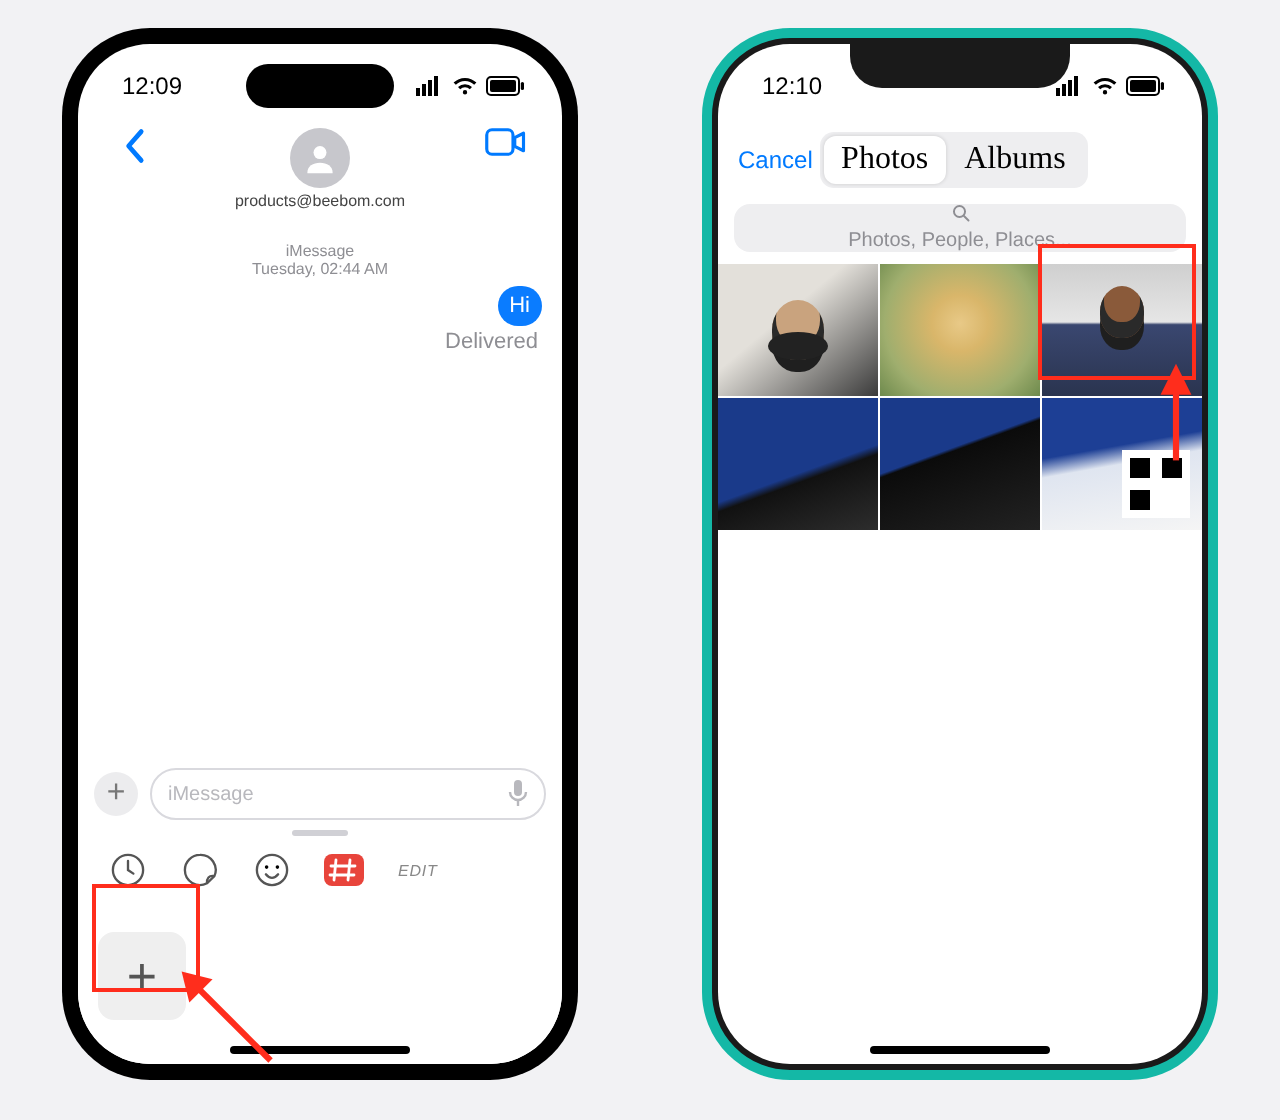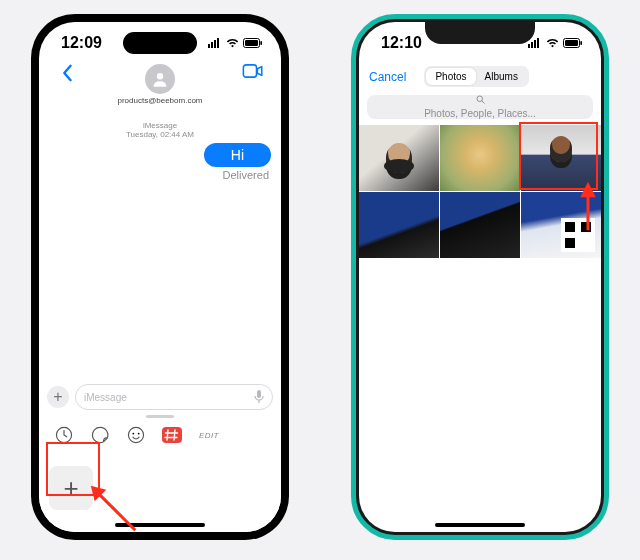--- a/index.html
+++ b/index.html
@@ -8,54 +8,54 @@
 
   .phone { width: 258px; height: 526px; border-radius: 44px; position: relative; }
   .phoneA { background: #000; padding: 8px; }
   .phoneB { background: #1a1a1a; border: 5px solid #14b8a6; padding: 3px; }
 
   .screen { background: #fff; width: 100%; height: 100%; border-radius: 36px; position: relative; overflow: hidden; display: flex; flex-direction: column; }
 
   .pill { position: absolute; top: 10px; left: 50%; transform: translateX(-50%); width: 74px; height: 22px; background: #000; border-radius: 14px; z-index: 10; }
   .notch { position: absolute; top: 0; left: 50%; transform: translateX(-50%); width: 110px; height: 22px; background: #1a1a1a; border-radius: 0 0 16px 16px; z-index: 10; }
 
-  .statusbar { height: 42px; display: flex; justify-content: space-between; align-items: center; padding: 0 18px 0 22px; font-size: 16px; font-weight: 700; }
+  .statusbar { height: 42px; display: flex; justify-content: space-between; align-items: center; padding: 0 18px 0 22px; font-size: 12px; font-weight: 400; }
   .statusbar .right { display: flex; gap: 4px; align-items: center; }
 
   .nav { display: flex; align-items: flex-start; justify-content: space-between; padding: 0 10px 10px; }
   .nav .side { width: 36px; display: flex; align-items: center; justify-content: center; }
   .nav .center { flex: 1; display: flex; flex-direction: column; align-items: center; gap: 2px; }
   .avatar { width: 30px; height: 30px; border-radius: 50%; background: #c7c7cc; display: flex; align-items: center; justify-content: center; }
   .contact { font-size: 8px; color: #444; }
 
   .thread { flex: 1; padding: 6px 10px 0; }
   .stamp { text-align: center; font-size: 8px; color: #8e8e93; }
   .bubble-row { display: flex; justify-content: flex-end; margin-top: 4px; }
-  .bubble { background: #0a7cff; color: #fff; padding: 4px 27px; border-radius: 12px; font-size: 14px; }
+  .bubble { background: #0a7cff; color: #fff; padding: 4px 6px; border-radius: 12px; font-size: 11px; }
   .dlv { text-align: right; font-size: 11px; color: #8e8e93; margin-top: 2px; padding-right: 2px; }
 
   .inputbar { padding: 6px 8px 2px; display: flex; gap: 6px; align-items: center; }
   .plus-s { width: 22px; height: 22px; border-radius: 50%; background: #ececee; display: flex; align-items: center; justify-content: center; color: #777; font-size: 16px; }
   .field { flex: 1; height: 26px; border: 1px solid #d9d9de; border-radius: 14px; display: flex; align-items: center; padding: 0 8px; justify-content: space-between; font-size: 10px; color: #b8b8bd; }
 
   .grabber { width: 28px; height: 3px; background: #d0d0d5; border-radius: 2px; margin: 3px auto 6px; }
 
   .appstrip { display: flex; gap: 14px; align-items: center; padding: 0 14px 8px; }
   .chip { width: 22px; height: 22px; display: flex; align-items: center; justify-content: center; }
   .edit { font-size: 8px; color: #888; letter-spacing: 0.4px; margin-left: 2px; font-style: italic; }
 
   .kbspace { height: 78px; background: #fff; position: relative; }
   .bigplus { position: absolute; left: 10px; top: 12px; width: 44px; height: 44px; background: #efefef; border-radius: 8px; display: flex; align-items: center; justify-content: center; font-size: 26px; color: #555; font-weight: 300; }
 
   .homebar { width: 90px; height: 4px; background: #000; border-radius: 3px; position: absolute; bottom: 5px; left: 50%; transform: translateX(-50%); }
 
   
   .sheet-nav { display: flex; align-items: center; justify-content: space-between; padding: 2px 10px 8px; }
   .cancel { color: #007aff; font-size: 12px; }
-  .seg { display: flex; background: #eeeef0; border-radius: 7px; padding: 2px; font-size: 10px; }
+  .seg { display: flex; background: #eeeef0; border-radius: 7px; padding: 2px; font-size: 16px; font-family: Liberation Serif, serif; }
   .seg span { padding: 3px 9px; border-radius: 6px; display: block; }
   .seg .sel { background: #fff; box-shadow: 0 0 2px rgba(0,0,0,0.15); font-weight: 500; }
   .spacer44 { width: 44px; }
 
   .search { margin: 0 8px 6px; height: 24px; background: #eeeef0; border-radius: 8px; display: flex; align-items: center; padding: 0 6px; gap: 4px; color: #8e8e93; font-size: 10px; flex-direction: column; }
 
   .grid { display: grid; grid-template-columns: 1fr 1fr 1fr; grid-auto-rows: 66px; gap: 1px; }
   .thumb { background: #555; position: relative; overflow: hidden; }
   .t-a { background: linear-gradient(140deg,#e3e0da 40%,#3b3b3b 100%); }
   .t-b { background: radial-gradient(circle at 50% 45%, #e8c987 0%, #d9b66a 26%, #9fae6e 70%, #6e8a4d 100%); }

